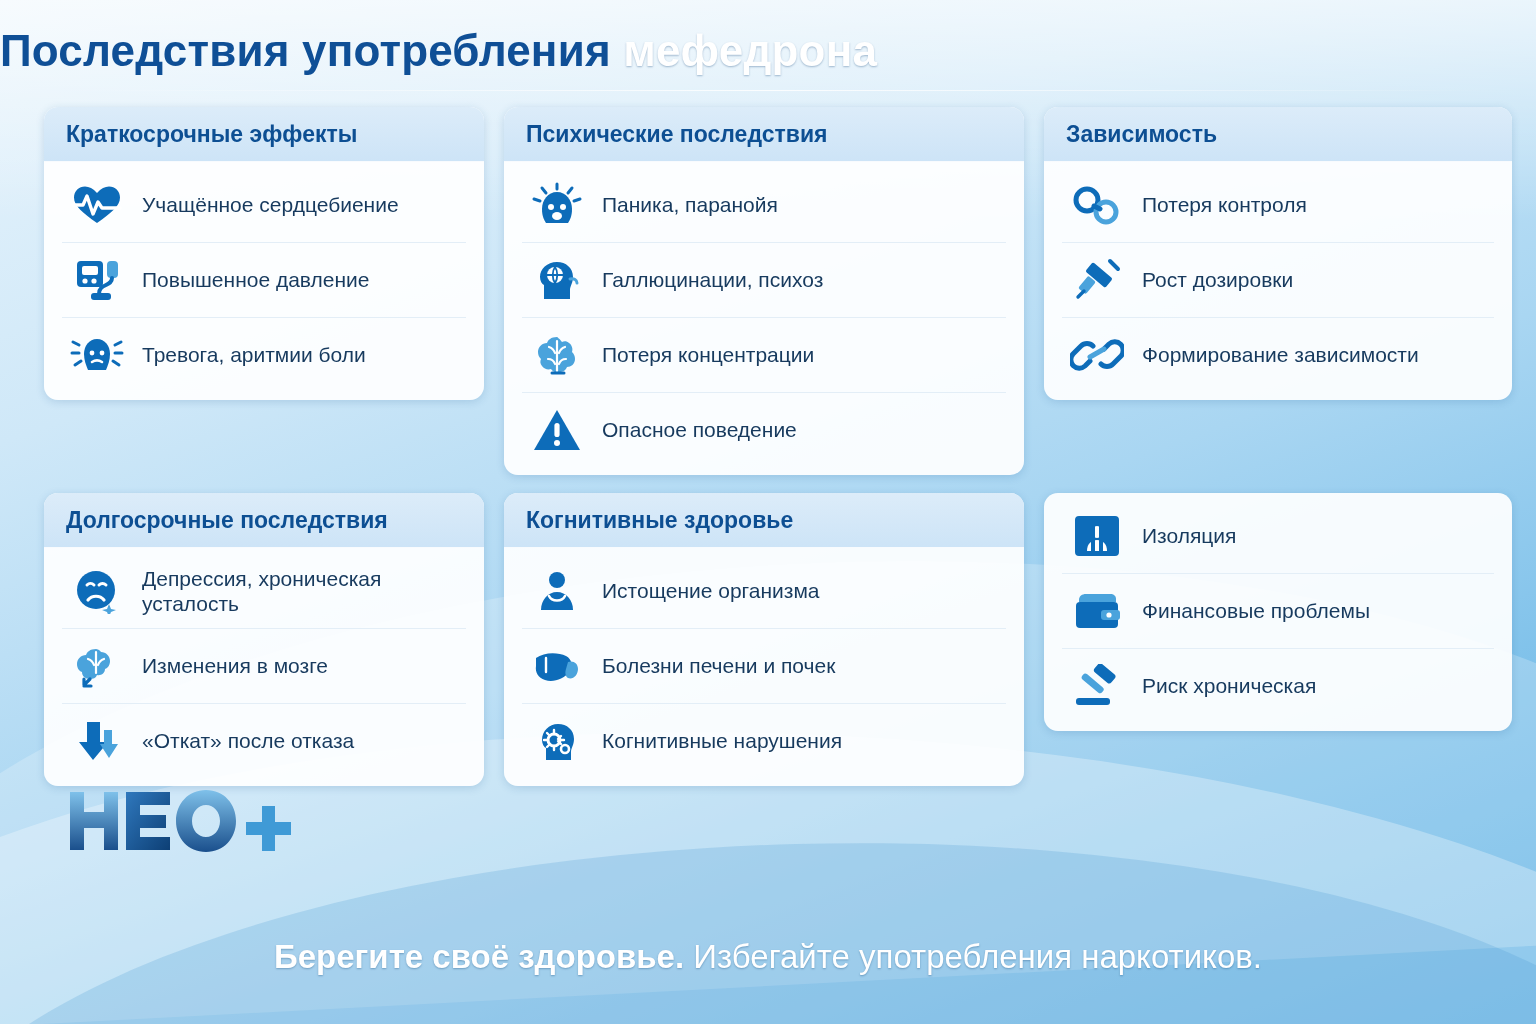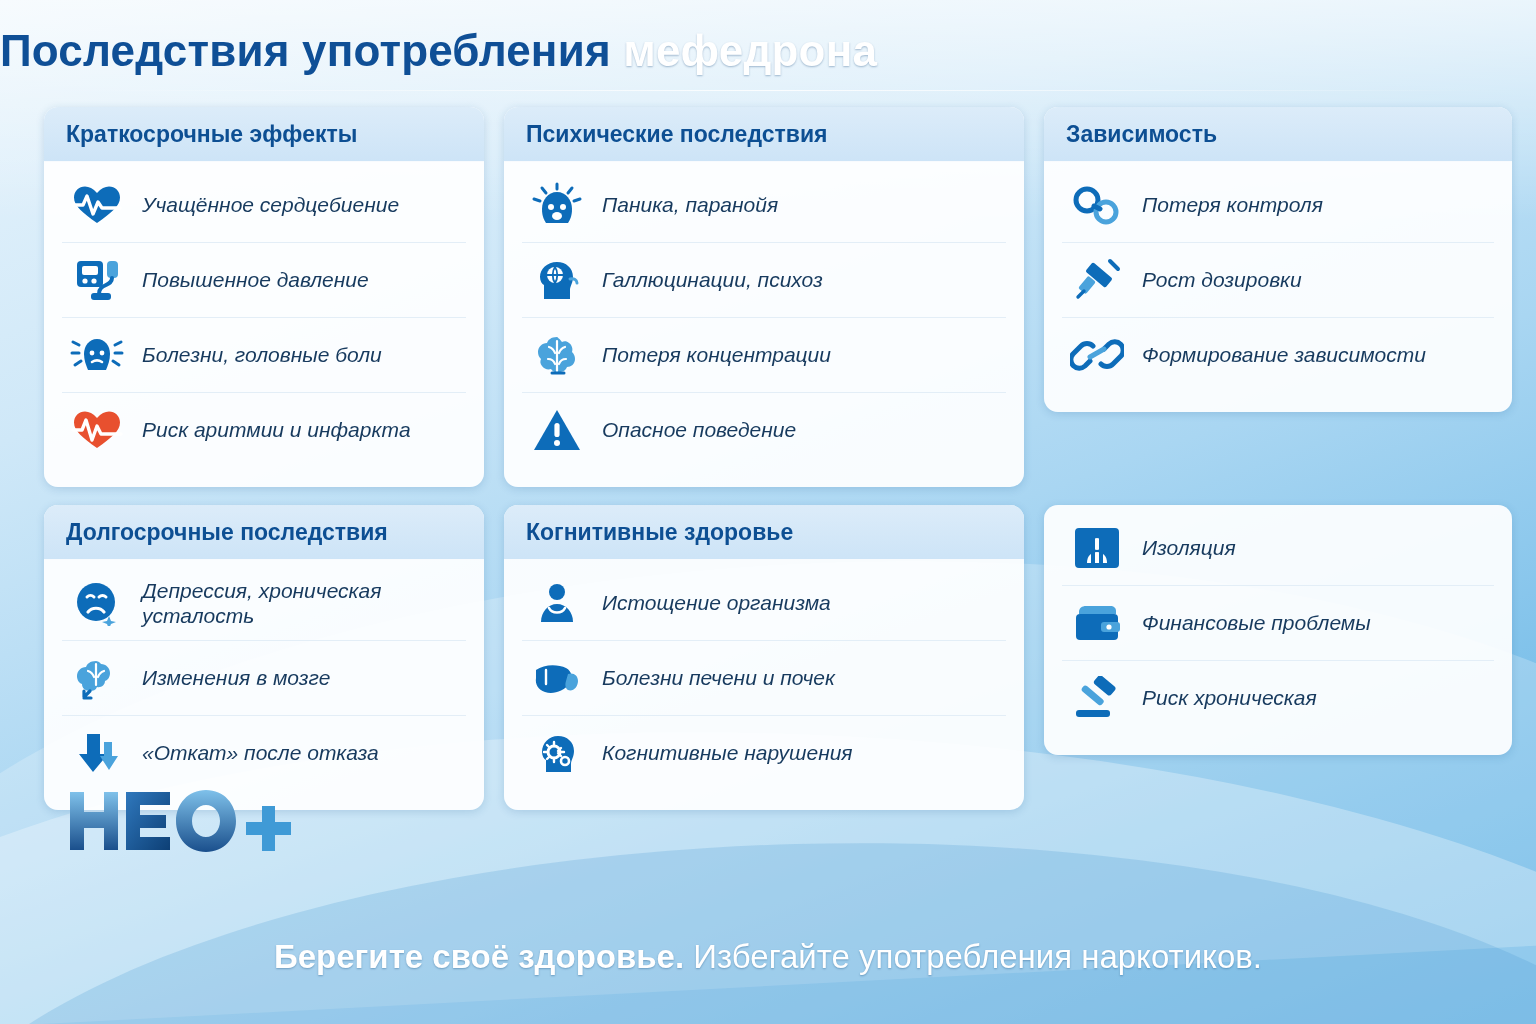--- a/index.html
+++ b/index.html
@@ -78,21 +78,21 @@
     overflow: hidden;
   }
   .card-head {
     background: linear-gradient(180deg, #dcecf9 0%, #cde4f7 100%);
     padding: 14px 22px 13px;
     font-size: 23px;
     font-weight: bold;
     color: #0d4f93;
     border-bottom: 1px solid rgba(255,255,255,0.8);
   }
-  .card-body { padding: 6px 18px 20px; font-style: italic; }
+  .card-body { padding: 6px 18px 8px; }
   .row {
     display: flex;
     align-items: center;
     gap: 14px;
     padding: 11px 4px;
     border-bottom: 1px solid #e3eef7;
   }
   .row:last-child { border-bottom: none; }
   .row-label {
     font-size: 21px;
@@ -168,30 +168,21 @@
         <span class="ic">
           <svg width="56" height="44" viewBox="0 0 56 44">
               <path d="M28 6c-8 0-13 7-13 15 0 6 2 11 4 16h18c2-5 4-10 4-16 0-8-5-15-13-15z" fill="#0d6cb9"></path>
               <circle cx="23" cy="20" r="2.4" fill="#ffffff"></circle>
               <circle cx="33" cy="20" r="2.4" fill="#ffffff"></circle>
               <path d="M23 29c3-2 7-2 10 0" fill="none" stroke="#ffffff" stroke-width="2.6" stroke-linecap="round"></path>
               <path d="M10 12l-6-3M10 20H3M12 28l-6 4" stroke="#0d6cb9" stroke-width="3" stroke-linecap="round" fill="none"></path>
               <path d="M46 12l6-3M46 20h7M44 28l6 4" stroke="#0d6cb9" stroke-width="3" stroke-linecap="round" fill="none"></path>
             </svg>
         </span>
-        <span class="row-label">Болезни, головные боли</span>
-      </div>
-      <div class="row">
-        <span class="ic">
-          <svg width="52" height="44" viewBox="0 0 52 44">
-              <path d="M26 40C12 30 3 23 3 14.5 3 8 8 3.5 14 3.5c4 0 8 2 12 6.5 4-4.5 8-6.5 12-6.5 6 0 11 4.5 11 11C49 23 40 30 26 40z" fill="#e8502f"></path>
-              <path d="M2 22h9l4-10 6 20 5-14 4 8h20" fill="none" stroke="#ffffff" stroke-width="3.4" stroke-linejoin="round" stroke-linecap="round"></path>
-            </svg>
-        </span>
-        <span class="row-label">Риск аритмии и инфаркта</span>
+        <span class="row-label">Тревога, аритмии боли</span>
       </div>
     </div>
   </div>
 
   <div class="card">
     <div class="card-head">Психические последствия</div>
     <div class="card-body">
       <div class="row">
         <span class="ic">
           <svg width="54" height="46" viewBox="0 0 54 46">

